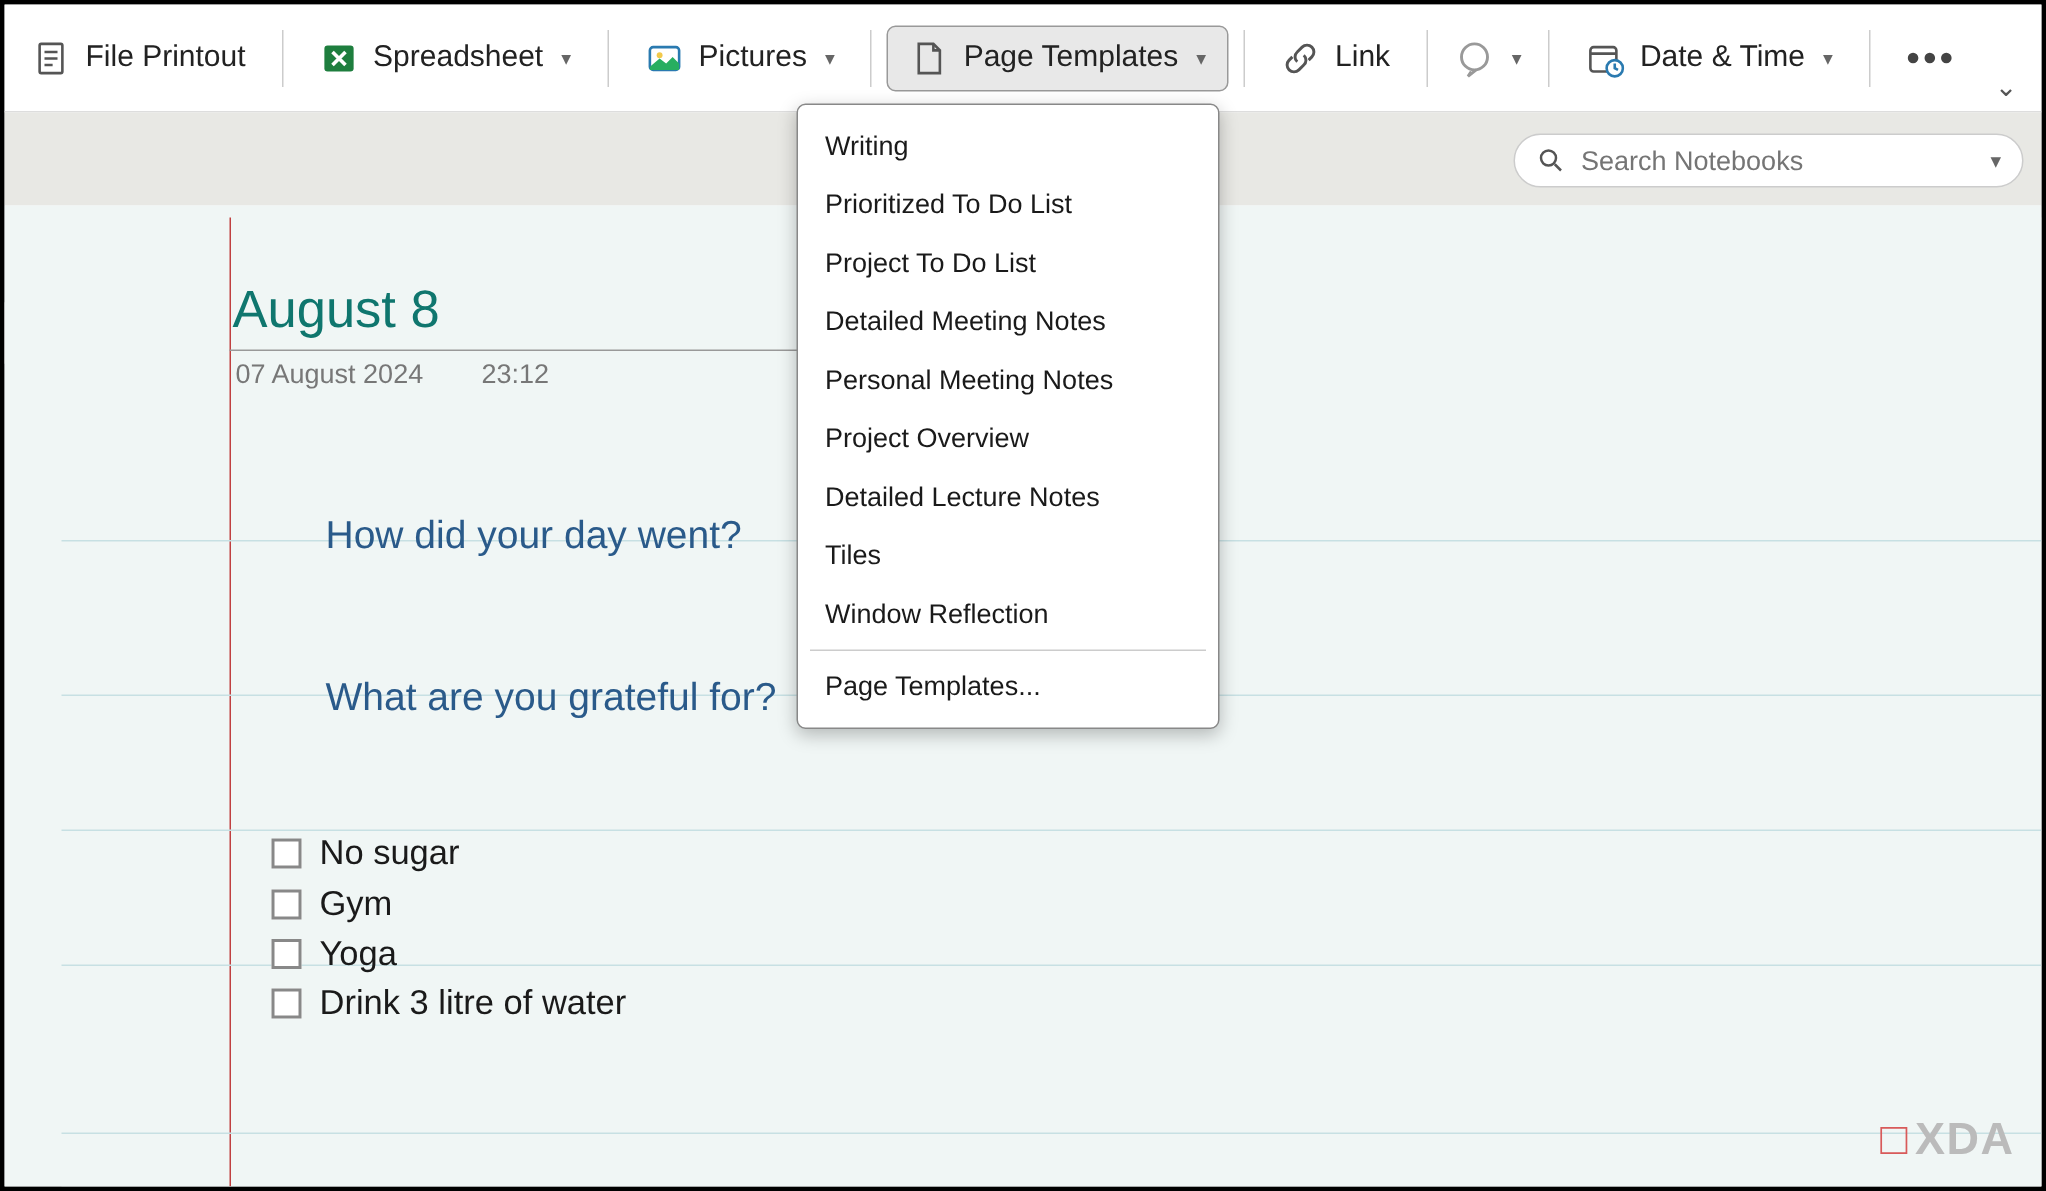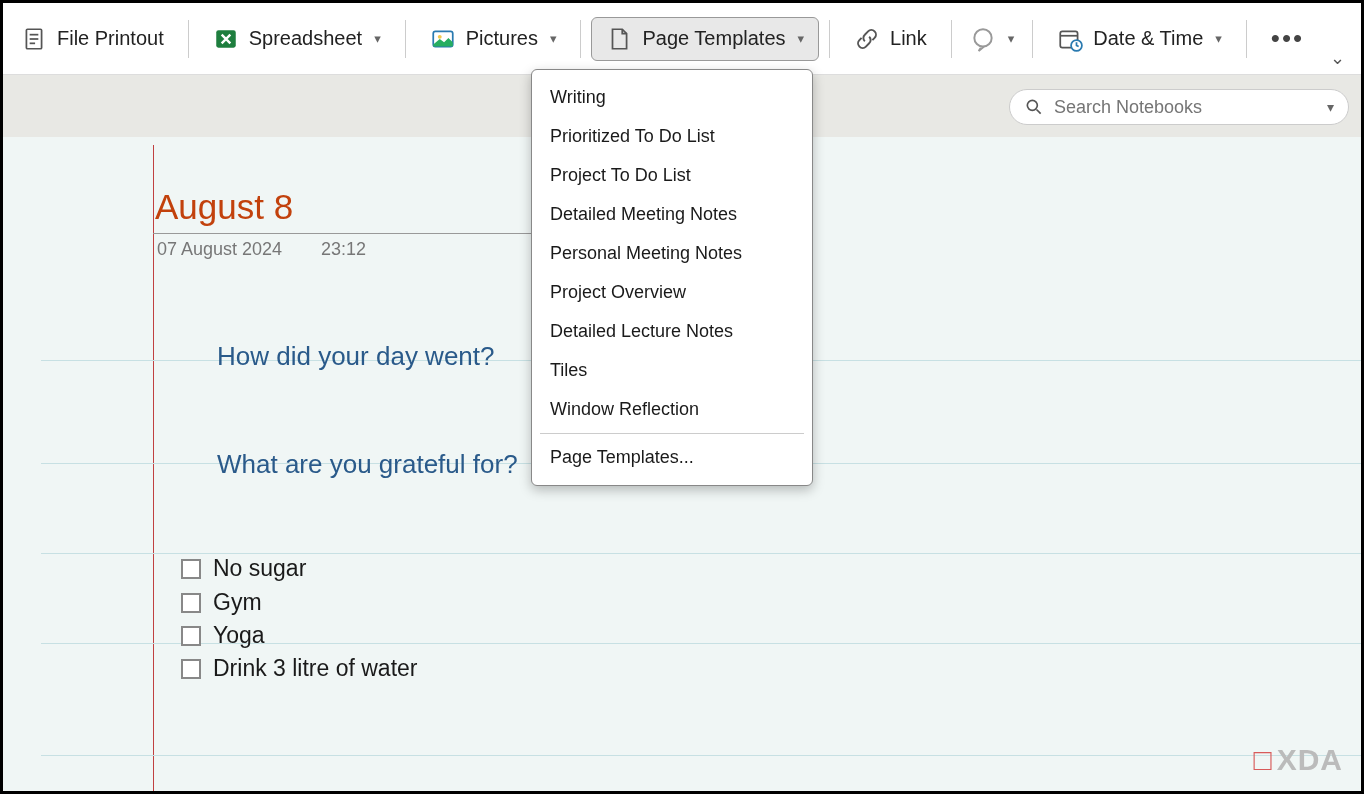--- a/index.html
+++ b/index.html
@@ -122,21 +122,21 @@
     left: 0;
     right: 0;
     height: 1px;
     background: #c7e0e3;
   }
   .page-title {
     position: absolute;
     left: 114px;
     top: 42px;
     font-size: 35px;
-    color: #c2410c;
+    color: #0f766e;
     font-weight: 400;
   }
   .title-underline {
     position: absolute;
     left: 112px;
     top: 88px;
     width: 420px;
     height: 1px;
     background: #999;
   }

